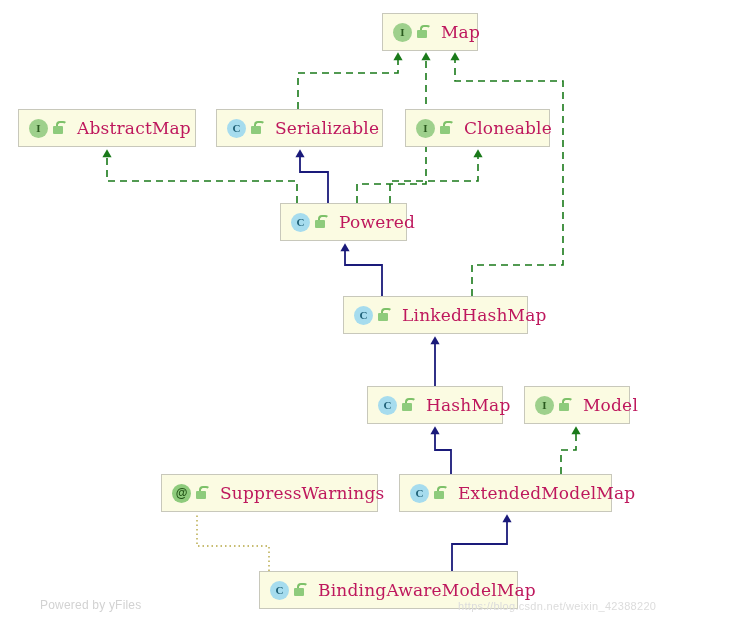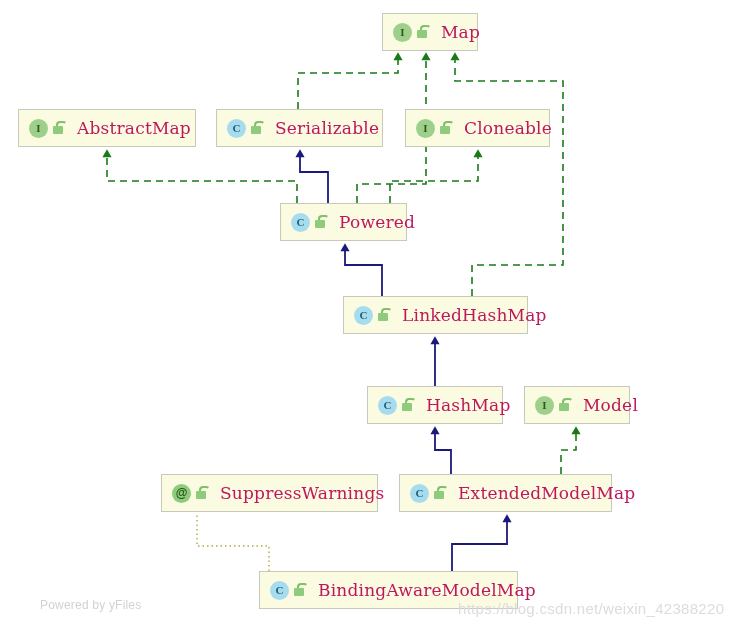--- a/index.html
+++ b/index.html
@@ -107,21 +107,21 @@
     font-size: 12px;
     color: #d2d2d2;
     letter-spacing: 0.2px;
     margin-left: 32px;
   }
   .watermark-right {
     position: absolute;
     left: 458px;
     top: 600px;
     font-family: "Liberation Sans", sans-serif;
-    font-size: 15px;
+    font-size: 11px;
     color: #dcdcdc;
     letter-spacing: 0.3px;
   }
 </style>
 </head>
 <body>
 
 <div id="canvas">
 
   <svg id="edge-layer" width="738" height="624" viewBox="0 0 738 624">

